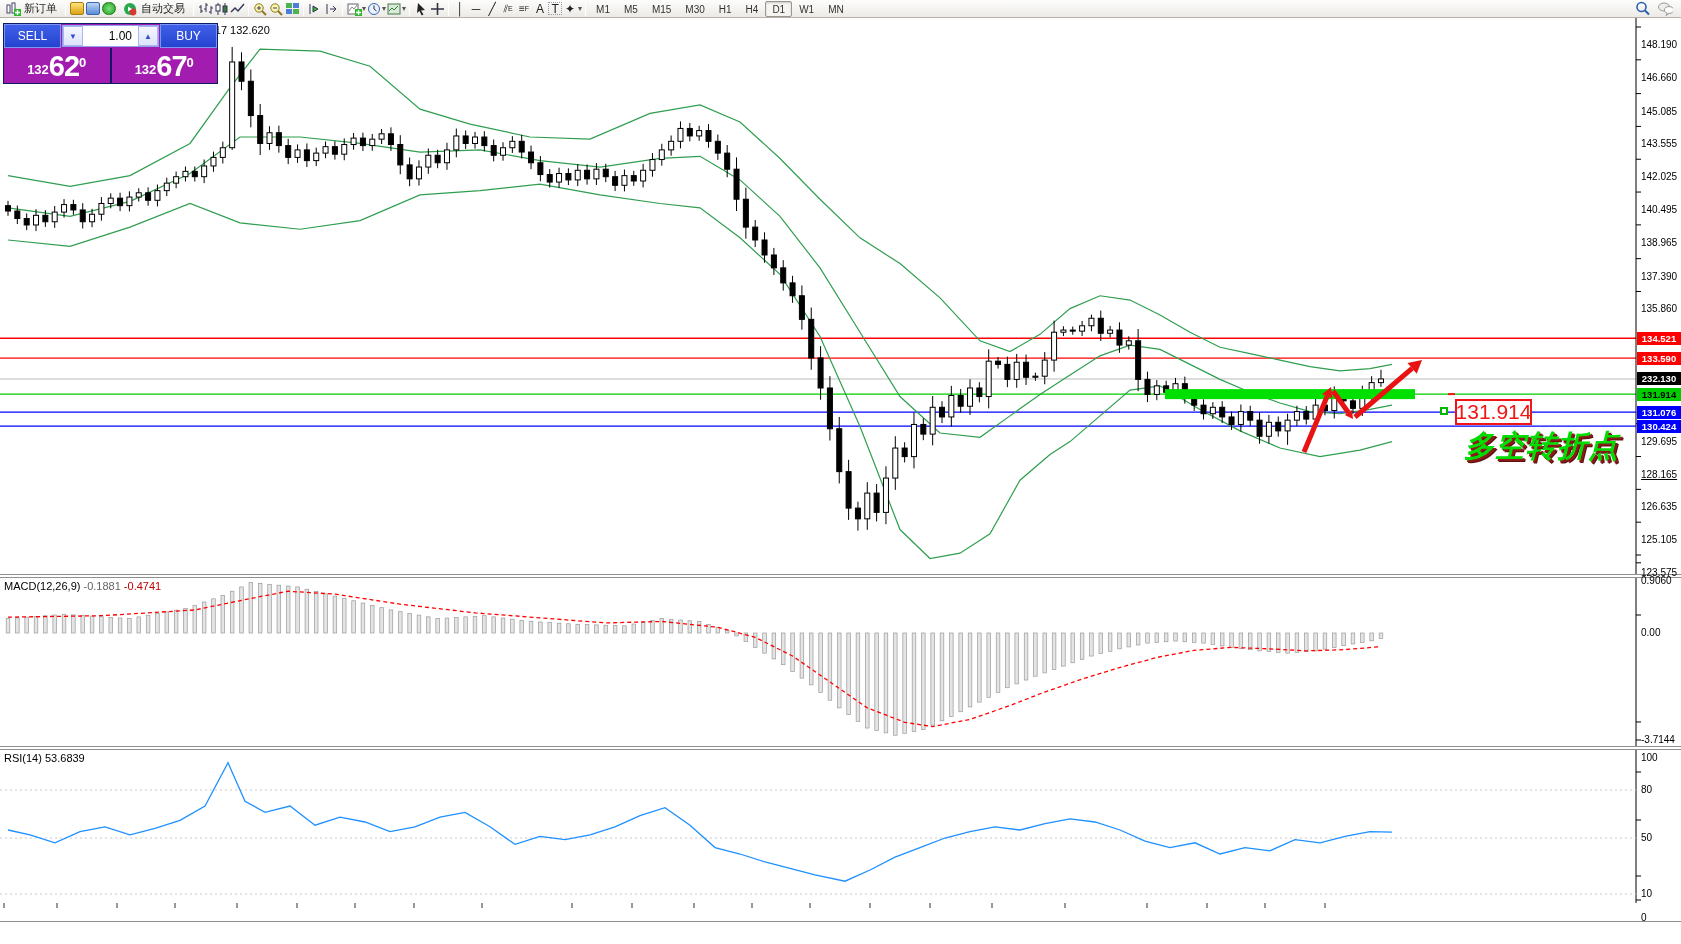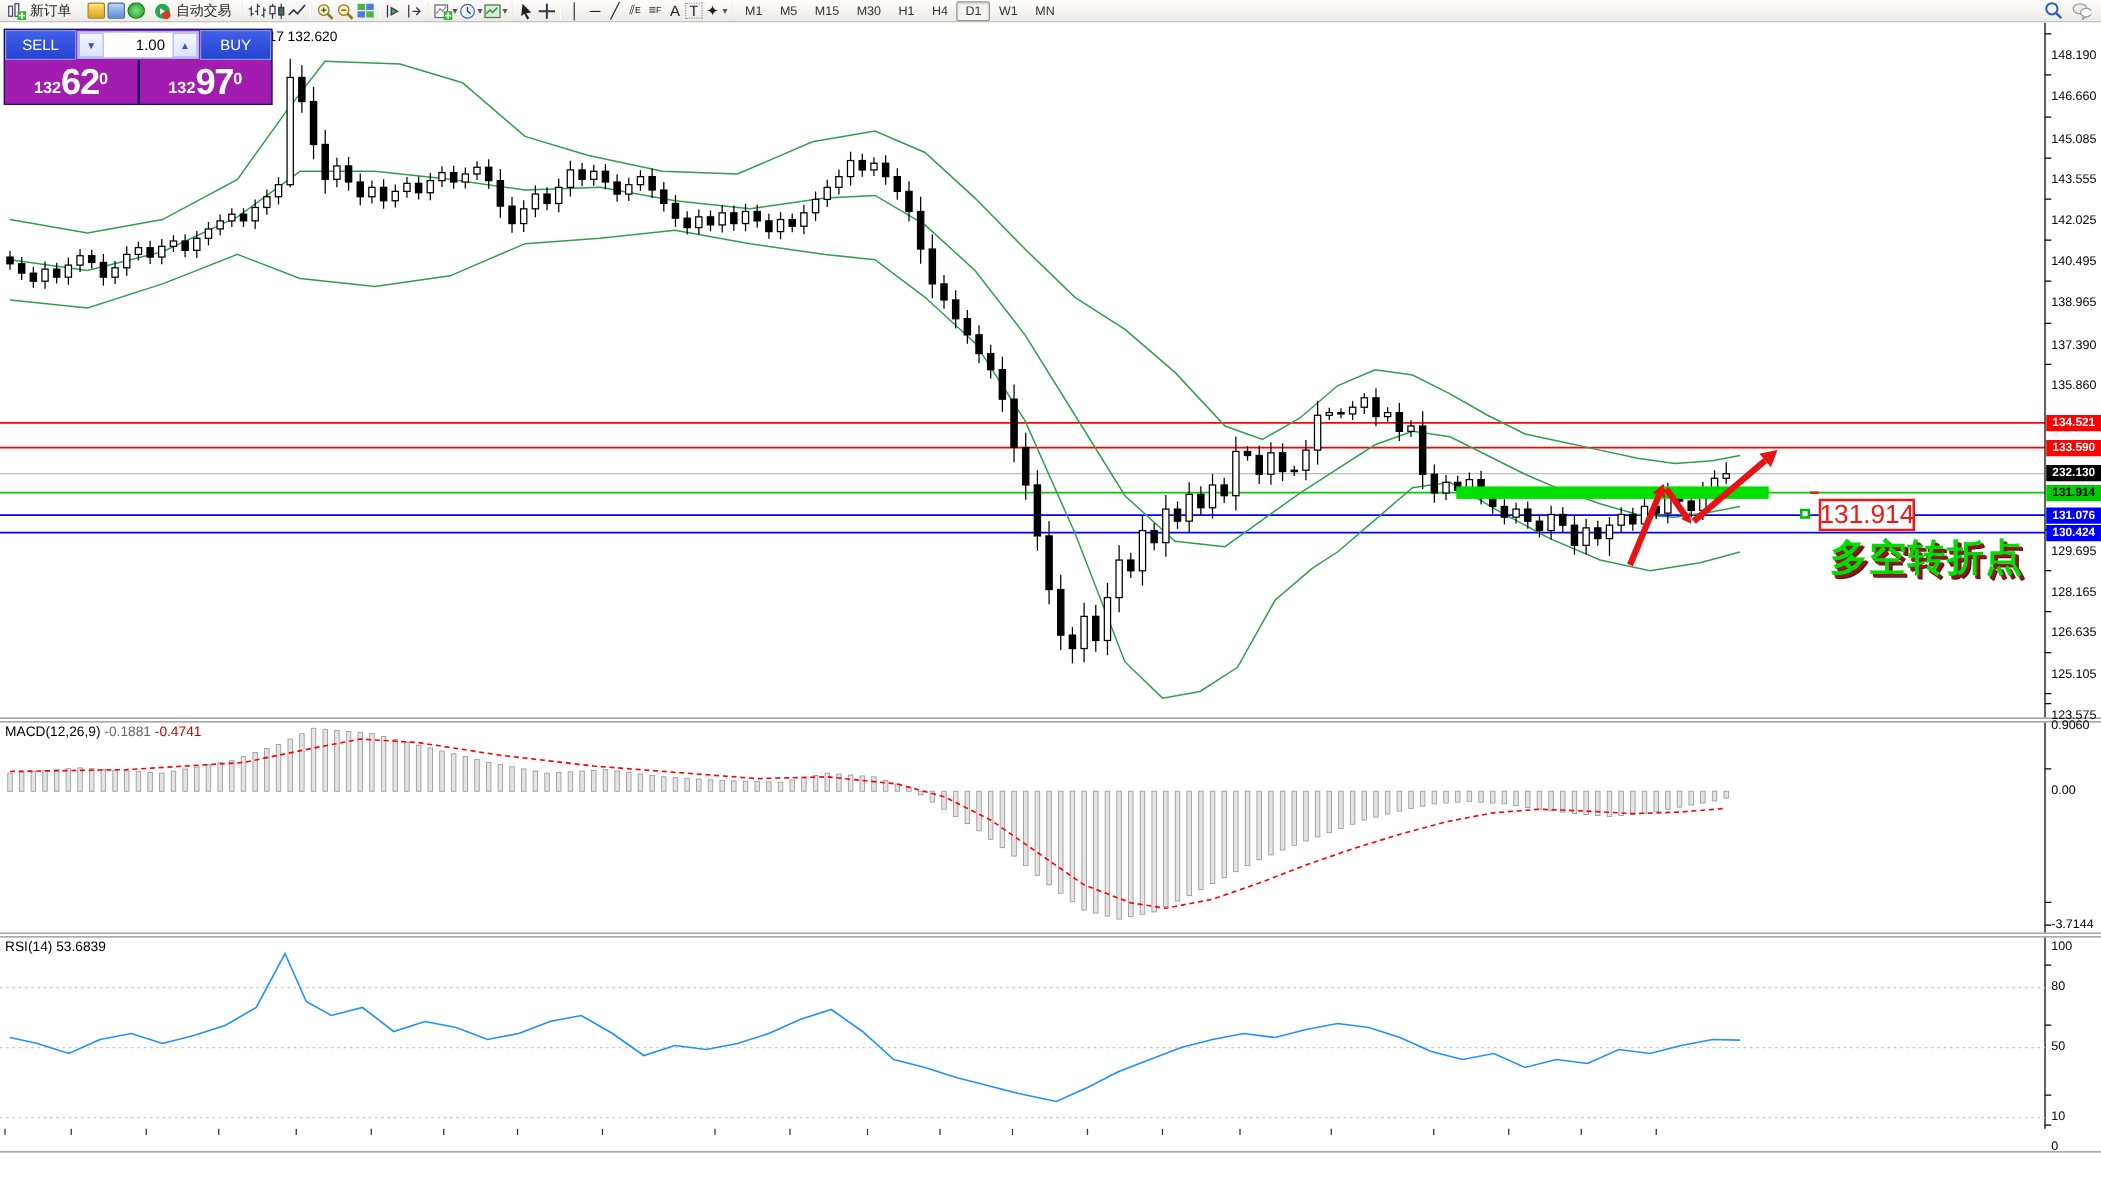--- a/index.html
+++ b/index.html
@@ -50,21 +50,21 @@
   .tp-price.sell { border-right:2px solid #0d1a66; }
   .tp-pre { font-size:13px; font-weight:bold; line-height:22px; }
   .tp-big { font-size:29px; font-weight:bold; line-height:29px; letter-spacing:-1px; }
   .tp-sup { font-size:13px; font-weight:bold; line-height:30px; vertical-align:top; align-self:flex-start; }
 
   
   #price-callout { position:absolute; left:1455px; top:381px; width:77px; height:26px;
     border:2px solid #f21515; background:#fff; color:#f21515; font-size:21px;
     display:flex; align-items:center; justify-content:center; letter-spacing:0; }
   #cn-note { position:absolute; left:1464px; top:408px; font-size:30px; font-weight:bold; color:#00dd00;
-    text-shadow:2px 2px 0 #8b1a1a, 3px 3px 0 #5e0f0f; white-space:nowrap; letter-spacing:1px; }
+    text-shadow:2px 2px 0 #8b1a1a, 3px 3px 0 #5e0f0f; white-space:nowrap; letter-spacing:1px;font-style:italic; }
   #hline-marker { position:absolute; left:1440px; top:389px; width:8px; height:8px;
     background:#fff; border:2px solid #00bb00; }
 </style>
 </head>
 <body>
 
 <div id="app">
 
   <div id="toolbar">
     <div class="tb-btn">
@@ -774,21 +774,21 @@
         <div class="ax-label" style="top: 21px;">148.190</div>
         <div class="ax-label" style="top: 53.8185px;">146.660</div>
         <div class="ax-label" style="top: 87.6022px;">145.085</div>
         <div class="ax-label" style="top: 120.421px;">143.555</div>
         <div class="ax-label" style="top: 153.239px;">142.025</div>
         <div class="ax-label" style="top: 186.058px;">140.495</div>
         <div class="ax-label" style="top: 218.876px;">138.965</div>
         <div class="ax-label" style="top: 252.66px;">137.390</div>
         <div class="ax-label" style="top: 285.478px;">135.860</div>
         <div class="ax-label" style="top: 417.718px;">129.695</div>
-        <div class="ax-label" style="top: 450.536px;">128.165</div>
+        <div class="ax-label" style="top: 450.536px; text-decoration: underline;">128.165</div>
         <div class="ax-label" style="top: 483.355px;">126.635</div>
         <div class="ax-label" style="top: 516.173px;">125.105</div>
         <div class="ax-label" style="top: 548.992px;">123.575</div>
         <div class="ax-tag" style="top: 313.7px; background: rgb(255, 0, 0); color: rgb(255, 255, 255);">134.521</div>
         <div class="ax-tag" style="top: 333.67px; background: rgb(255, 0, 0); color: rgb(255, 255, 255);">133.590</div>
         <div class="ax-tag" style="top: 354.476px; background: rgb(0, 0, 0); color: rgb(255, 255, 255);">232.130</div>
         <div class="ax-tag" style="top: 369.62px; background: rgb(0, 204, 0); color: rgb(0, 0, 0);">131.914</div>
         <div class="ax-tag" style="top: 387.595px; background: rgb(0, 0, 255); color: rgb(255, 255, 255);">131.076</div>
         <div class="ax-tag" style="top: 401.581px; background: rgb(0, 0, 255); color: rgb(255, 255, 255);">130.424</div>
         <div class="ax-label" style="top: 556.817px;">0.9060</div>
@@ -818,18 +818,18 @@
       <div class="tp-btn">BUY</div>
     </div>
     <div id="tp-row2">
       <div class="tp-price sell">
         <span class="tp-pre">132</span>
           <span class="tp-big">62</span>
           <span class="tp-sup">0</span>
       </div>
       <div class="tp-price">
         <span class="tp-pre">132</span>
-          <span class="tp-big">97</span>
+          <span class="tp-big">67</span>
           <span class="tp-sup">0</span>
       </div>
     </div>
   </div>
 </div>
 
 </body></html>

